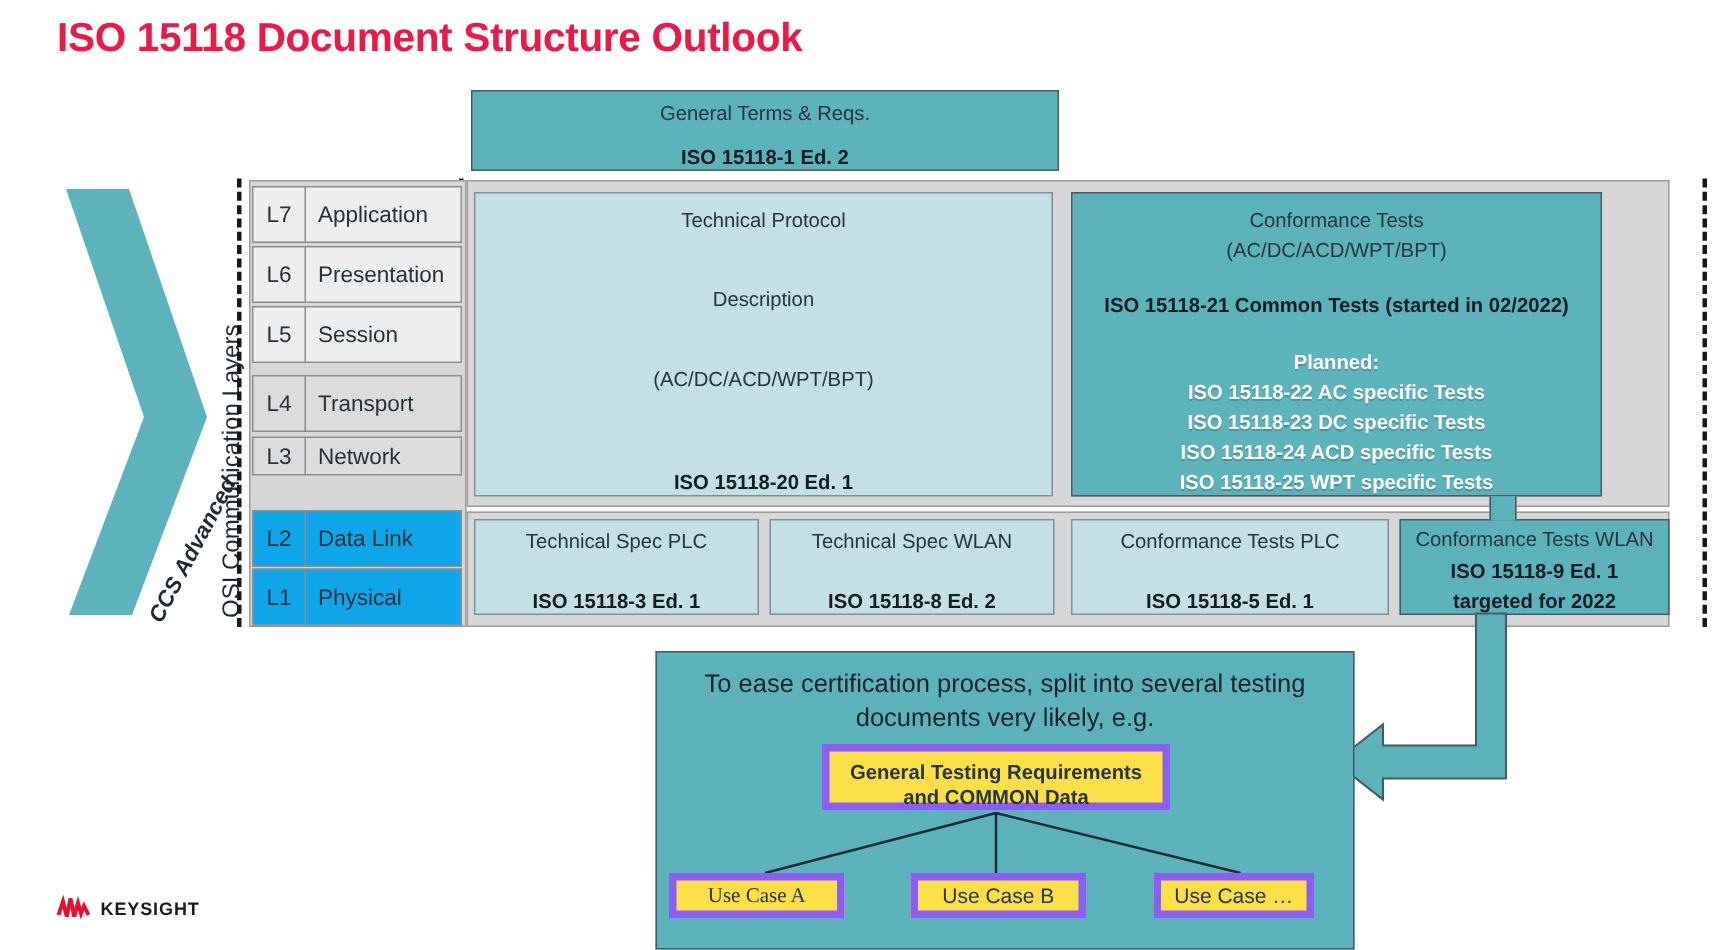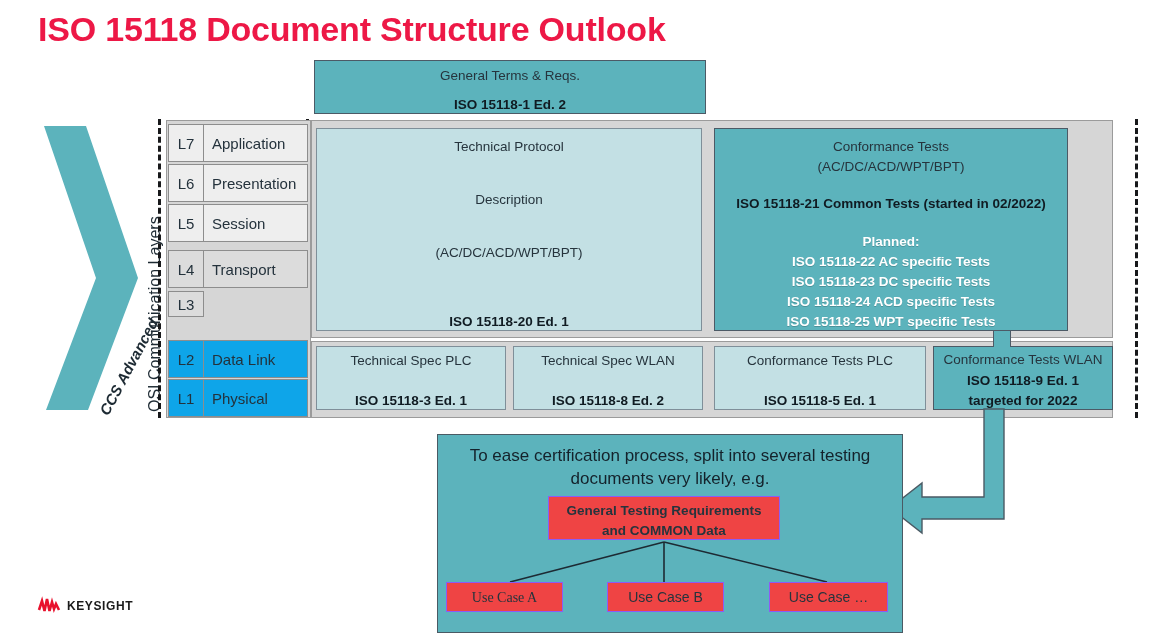--- a/index.html
+++ b/index.html
@@ -9,32 +9,32 @@
     font-family:"Liberation Sans", sans-serif;
     color:#1d2a33;
     overflow:hidden;
     position:relative;
   }
   .stage{position:absolute;left:0;top:0;width:1155px;height:633px;}
 
   
   .title{
     position:absolute;left:38px;top:10px;
-    font-size:34px;font-weight:bold;
+    font-size:27px;font-weight:bold;
     color:#ed1846;
     letter-spacing:-0.2px;
     white-space:nowrap;
   }
 
   
   .box{position:absolute;box-sizing:border-box;display:flex;flex-direction:column;
        align-items:center;justify-content:space-between;text-align:center;}
   .teal{background:#5cb3bc;border:1px solid #4c5a66;}
   .lightblue{background:#c3e0e4;border:1px solid #7f8f99;}
-  .white{background:#ef4444;border:1px solid #8b5cf6;}
+  .white{background:#fde047;border:5px solid #8b5cf6;}
 
   .ln1{font-size:13.5px;line-height:17px;color:#26343d;}
   .ln2{font-size:13.5px;line-height:17px;font-weight:bold;color:#101b22;}
   .white-t{color:#ffffff;font-weight:bold;font-size:13.5px;line-height:17px;
            text-shadow:0 1px 0 rgba(0,0,0,.18);}
 
   
   .plate{position:absolute;background:#d6d6d6;border:1px solid #9b9b9b;box-sizing:border-box;}
 
   
@@ -105,20 +105,21 @@
   <div class="layer-row sh-a" style="left:168px;top:204px;width:140px;height:38px;">
     <div class="layer-num">L5</div>
     <div class="layer-name">Session</div>
   </div>
   <div class="layer-row sh-b" style="left:168px;top:250px;width:140px;height:38px;">
     <div class="layer-num">L4</div>
     <div class="layer-name">Transport</div>
   </div>
   <div class="layer-row sh-b" style="left:168px;top:291px;width:140px;height:26px;">
     <div class="layer-num">L3</div>
+    <div class="layer-name">Network</div>
   </div>
   <div class="layer-row sh-c" style="left:168px;top:340px;width:140px;height:38px;">
     <div class="layer-num">L2</div>
     <div class="layer-name">Data Link</div>
   </div>
   <div class="layer-row sh-c" style="left:168px;top:379px;width:140px;height:38px;">
     <div class="layer-num">L1</div>
     <div class="layer-name">Physical</div>
   </div>
 
@@ -193,21 +194,21 @@
     <div class="ln1" style="font-weight:bold;">General Testing Requirements</div>
     <div class="ln1" style="font-weight:bold;">and COMMON Data</div>
   </div>
 
   <div class="box white" style="left:446px;top:582px;width:117px;height:30px;justify-content:center;">
     <div class="ln1" style="font-size:14px;font-family:Liberation Serif, serif;">Use Case A</div>
   </div>
   <div class="box white" style="left:607px;top:582px;width:117px;height:30px;justify-content:center;">
     <div class="ln1" style="font-size:14px;">Use Case B</div>
   </div>
-  <div class="box white" style="left:769px;top:582px;width:119px;height:30px;justify-content:center;">
+  <div class="box white" style="left:769px;top:582px;width:107px;height:30px;justify-content:center;">
     <div class="ln1" style="font-size:14px;">Use Case …</div>
   </div>
 
   <div class="logo">
     <span>
       <svg width="22" height="16" viewBox="0 0 22 16">
         <path d="M1,12 L4,3 L6.5,13 L9,1 L11.5,13 L14,4 L16,11 L18,6 L21,12" fill="none" stroke="#e8112d" stroke-width="2.6" stroke-linejoin="miter"></path>
       </svg>
     </span>
     <span class="logo-text">KEYSIGHT</span>

